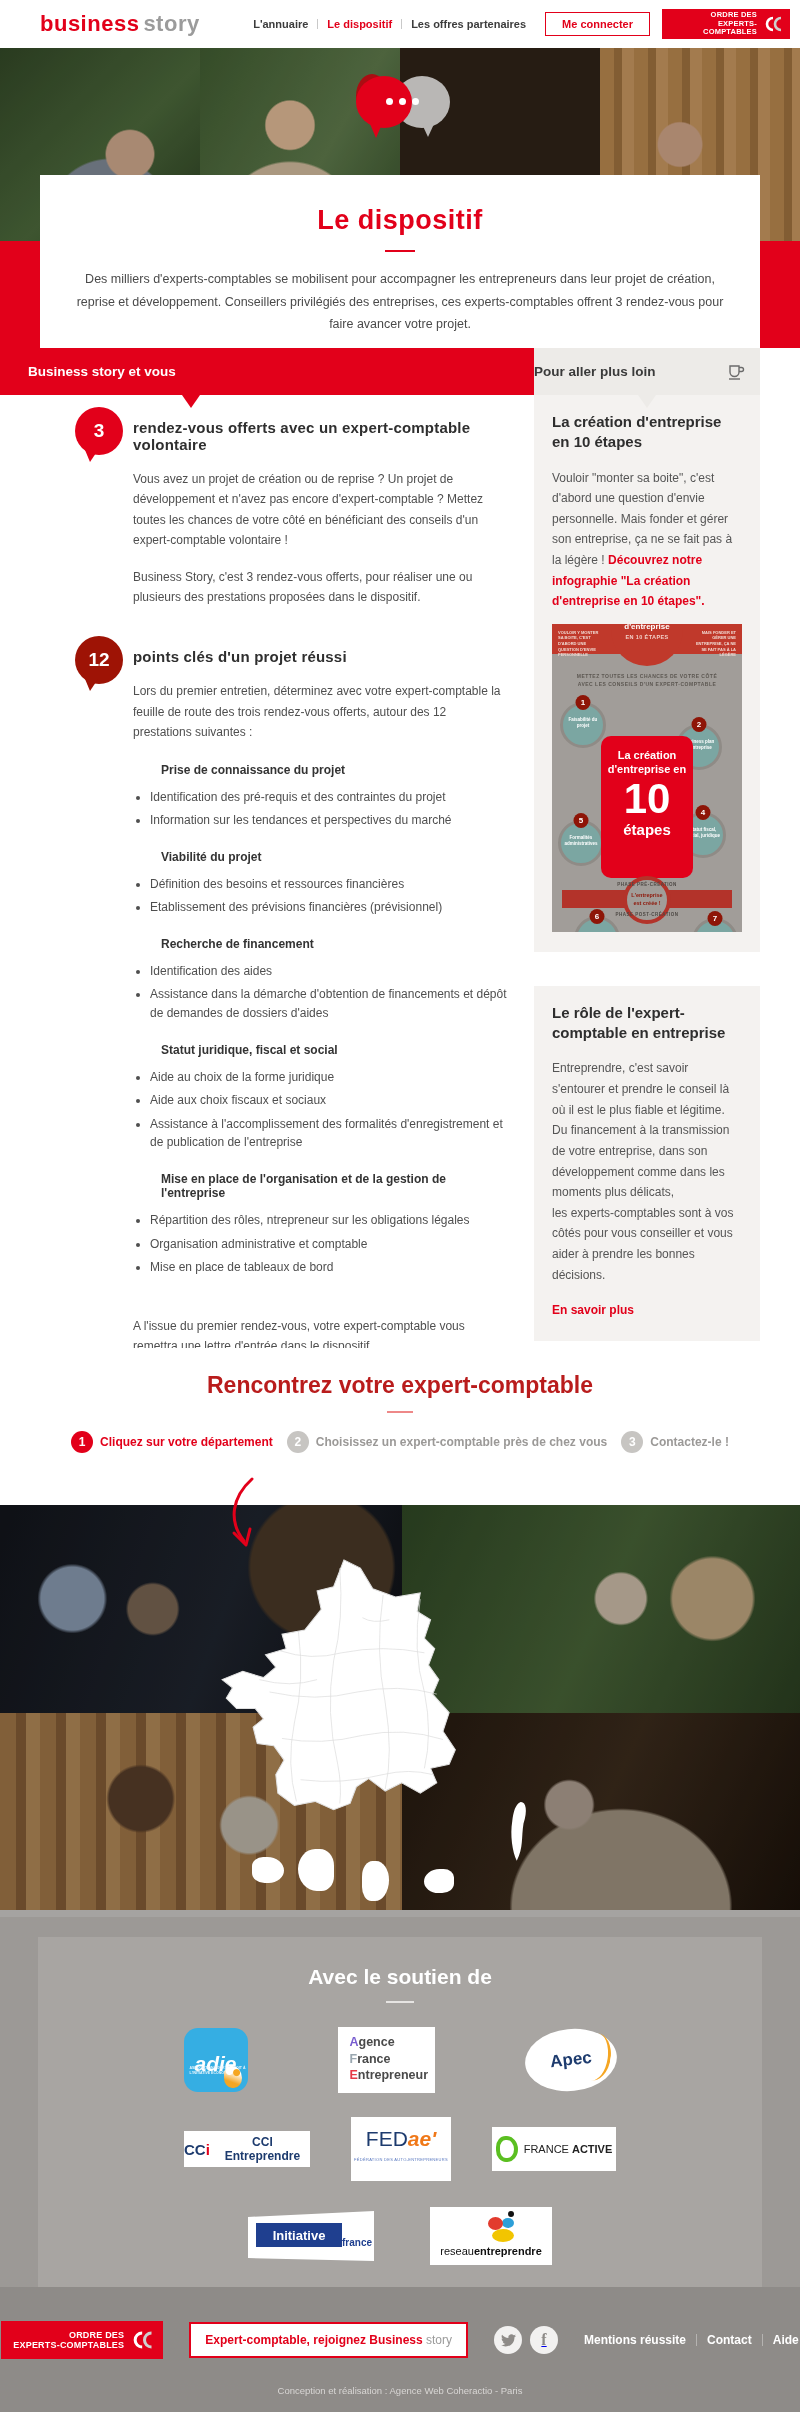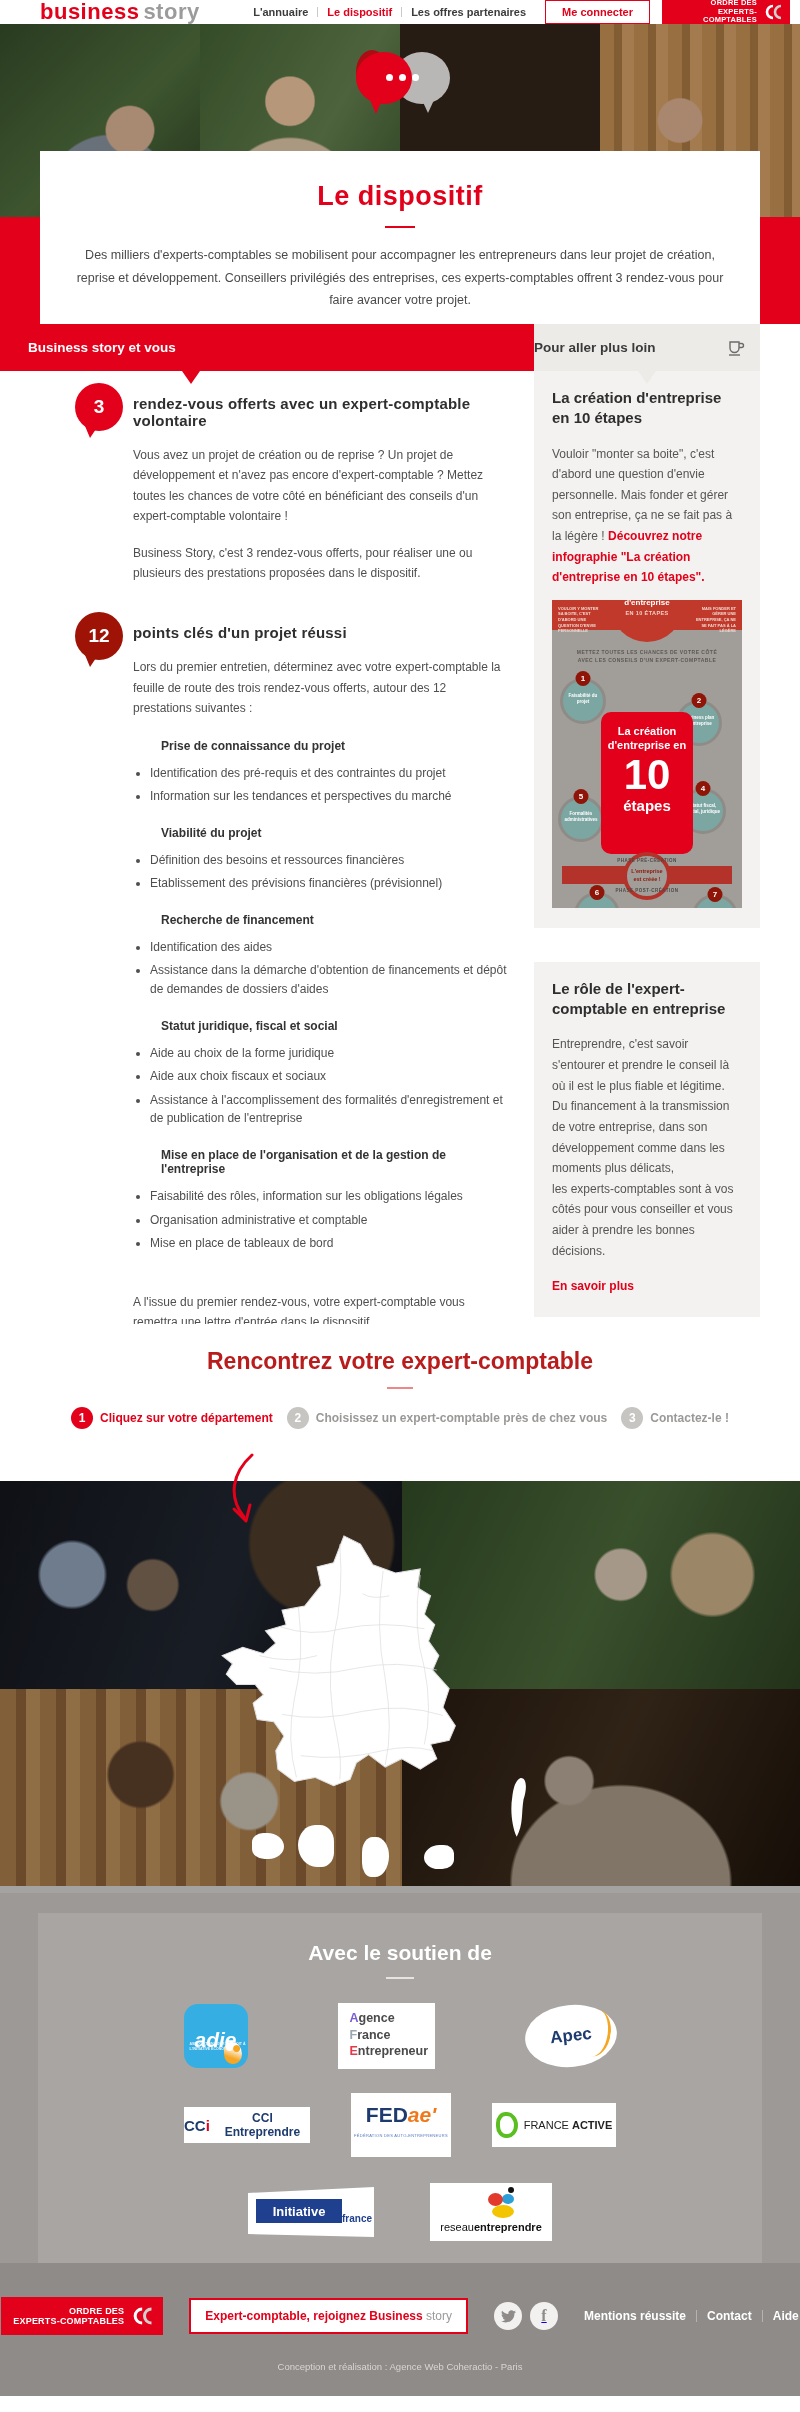--- a/index.html
+++ b/index.html
@@ -1,21 +1,21 @@
 <!DOCTYPE html>
 <html><head>
 <meta charset="utf-8">
 <style>
   * { margin:0; padding:0; box-sizing:border-box; }
   html,body { background:#fff; }
   body { font-family:"Liberation Sans", sans-serif; width:800px; }
   .page { width:800px; position:relative; overflow:hidden; }
 
   
-  .header { height:24px; background:#fff; display:flex; align-items:center; padding:0 8px 0 40px; }
+  .header { height:48px; background:#fff; display:flex; align-items:center; padding:0 8px 0 40px; }
   .logo { font-weight:bold; font-size:22px; letter-spacing:0.5px; }
   .logo .biz { color:#e2001a; }
   .logo .story { color:#9b9b9b; font-weight:bold; margin-left:4px; }
   .nav { margin-left:auto; display:flex; align-items:center; font-size:11px; color:#3c3c3c; }
   .nav a { text-decoration:none; color:#3c3c3c; padding:0 9px; font-weight:bold; }
   .nav a.active { color:#e2001a; }
   .nav .sep { width:1px; height:10px; background:#c9c9c9; }
   .btn-connect { margin-left:10px; border:1px solid #e2001a; color:#e2001a; background:#fff;
     font-size:11px; font-weight:bold; padding:5px 16px; cursor:pointer; font-family:inherit; }
   .oec { margin-left:12px; margin-right:2px; background:#e2001a; color:#fff; width:128px; height:30px;
@@ -188,21 +188,21 @@
   .lg-apec { width:92px; height:62px; background:#fff; border-radius:50%; transform:rotate(-6deg);
     display:flex; align-items:center; justify-content:center; position:relative; }
   .lg-apec span { color:#1d3b6e; font-weight:bold; font-size:17px; }
   .lg-apec::after { content:""; position:absolute; right:6px; top:6px; width:30px; height:48px;
     border-right:3px solid #f5a623; border-radius:50%; transform:rotate(14deg); }
   .lg-cci { width:126px; height:36px; background:#fff; display:flex; align-items:center; justify-content:center; gap:5px; }
   .lg-cci .mark { color:#1d3b6e; font-weight:bold; font-size:15px; position:relative; }
   .lg-cci .mark i { color:#e2001a; font-style:normal; }
   .lg-cci .txt { color:#1d3b6e; font-weight:bold; font-size:12px; }
   .lg-fedae { width:100px; height:64px; background:#fff; text-align:center; padding-top:10px; }
-  .lg-fedae .fed { color:#1d3b6e; font-weight:bold; font-size:21px; }
+  .lg-fedae .fed { color:#1d3b6e; font-weight:normal; font-size:21px; }
   .lg-fedae .ae { color:#f07818; font-weight:bold; font-style:italic; font-size:21px; }
   .lg-fedae .cap { font-size:4px; color:#5a79c0; margin-top:6px; letter-spacing:0.3px; }
   .lg-fa { width:124px; height:44px; background:#fff; display:flex; align-items:center; justify-content:center; gap:6px; }
   .lg-fa .ring { width:22px; height:26px; border:4px solid #5bbf21; border-radius:46% 54% 52% 48%; }
   .lg-fa .t { font-size:11px; color:#222; }
   .lg-fa .t b { margin-left:3px; }
   .lg-init { width:126px; height:50px; background:#fff; clip-path:polygon(0 12%, 100% 0, 100% 100%, 0 94%);
     position:relative; }
   .lg-init .bar { position:absolute; left:8px; top:12px; width:86px; height:24px; background:#1f3f8f;
     color:#fff; font-weight:bold; font-size:13px; display:flex; align-items:center; justify-content:center; }
@@ -349,21 +349,21 @@
 
         <div class="group-head">Statut juridique, fiscal et social</div>
         <ul class="blist">
           <li>Aide au choix de la forme juridique</li>
           <li>Aide aux choix fiscaux et sociaux</li>
           <li>Assistance à l'accomplissement des formalités d'enregistrement et de publication de l'entreprise</li>
         </ul>
 
         <div class="group-head">Mise en place de l'organisation et de la gestion de l'entreprise</div>
         <ul class="blist">
-          <li>Faisabilité des rôles, information sur les obligations légales</li>
+          <li>Répartition des rôles, ntrepreneur sur les obligations légales</li>
           <li>Organisation administrative et comptable</li>
           <li>Mise en place de tableaux de bord</li>
         </ul>
 
         <div class="gap-18"></div>
         <p class="body-text">A l'issue du premier rendez-vous, votre expert-comptable vous remettra une lettre d'entrée dans le dispositif.</p>
         <p class="body-text">Vous signerez avec lui une lettre de mission rappelant le contenu et la gratuité des 3 RDV offerts.</p>
         <p class="body-text">Bénéficiez de l'accompagnement de votre expert-comptable pour donner toutes les chances de réussite à votre projet !</p>
       </div>
     </div>

